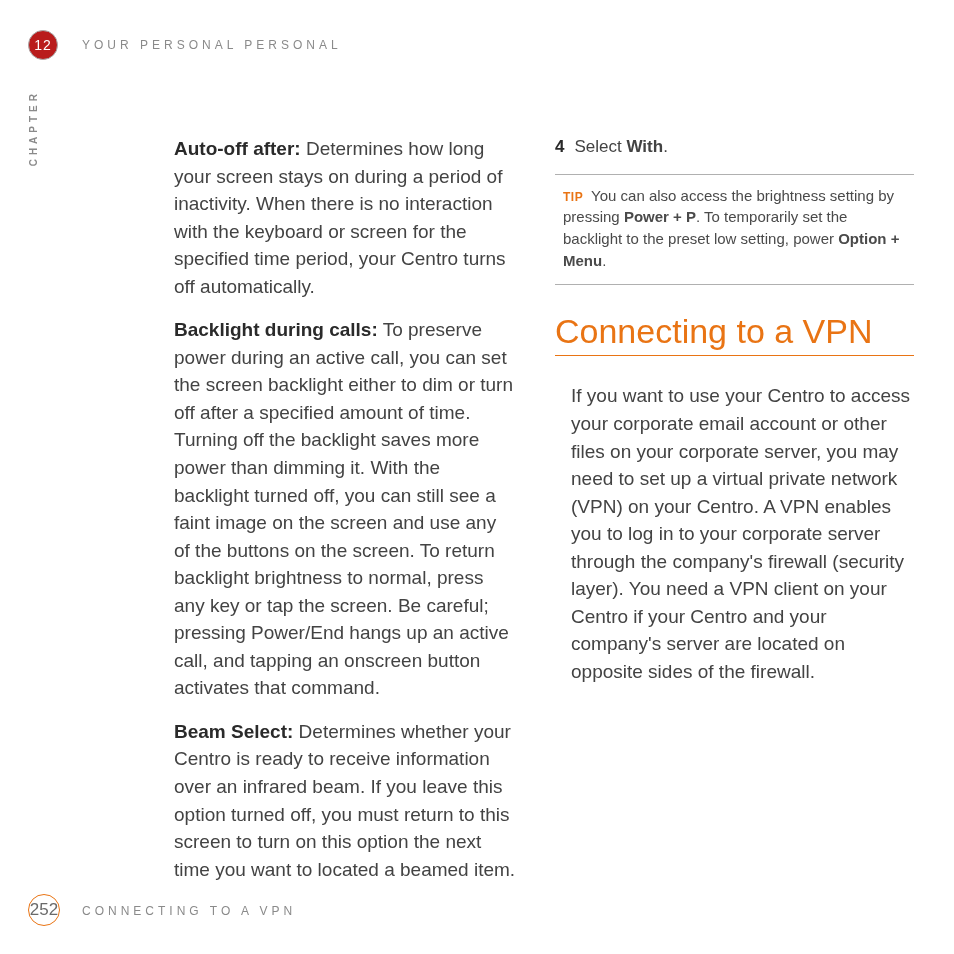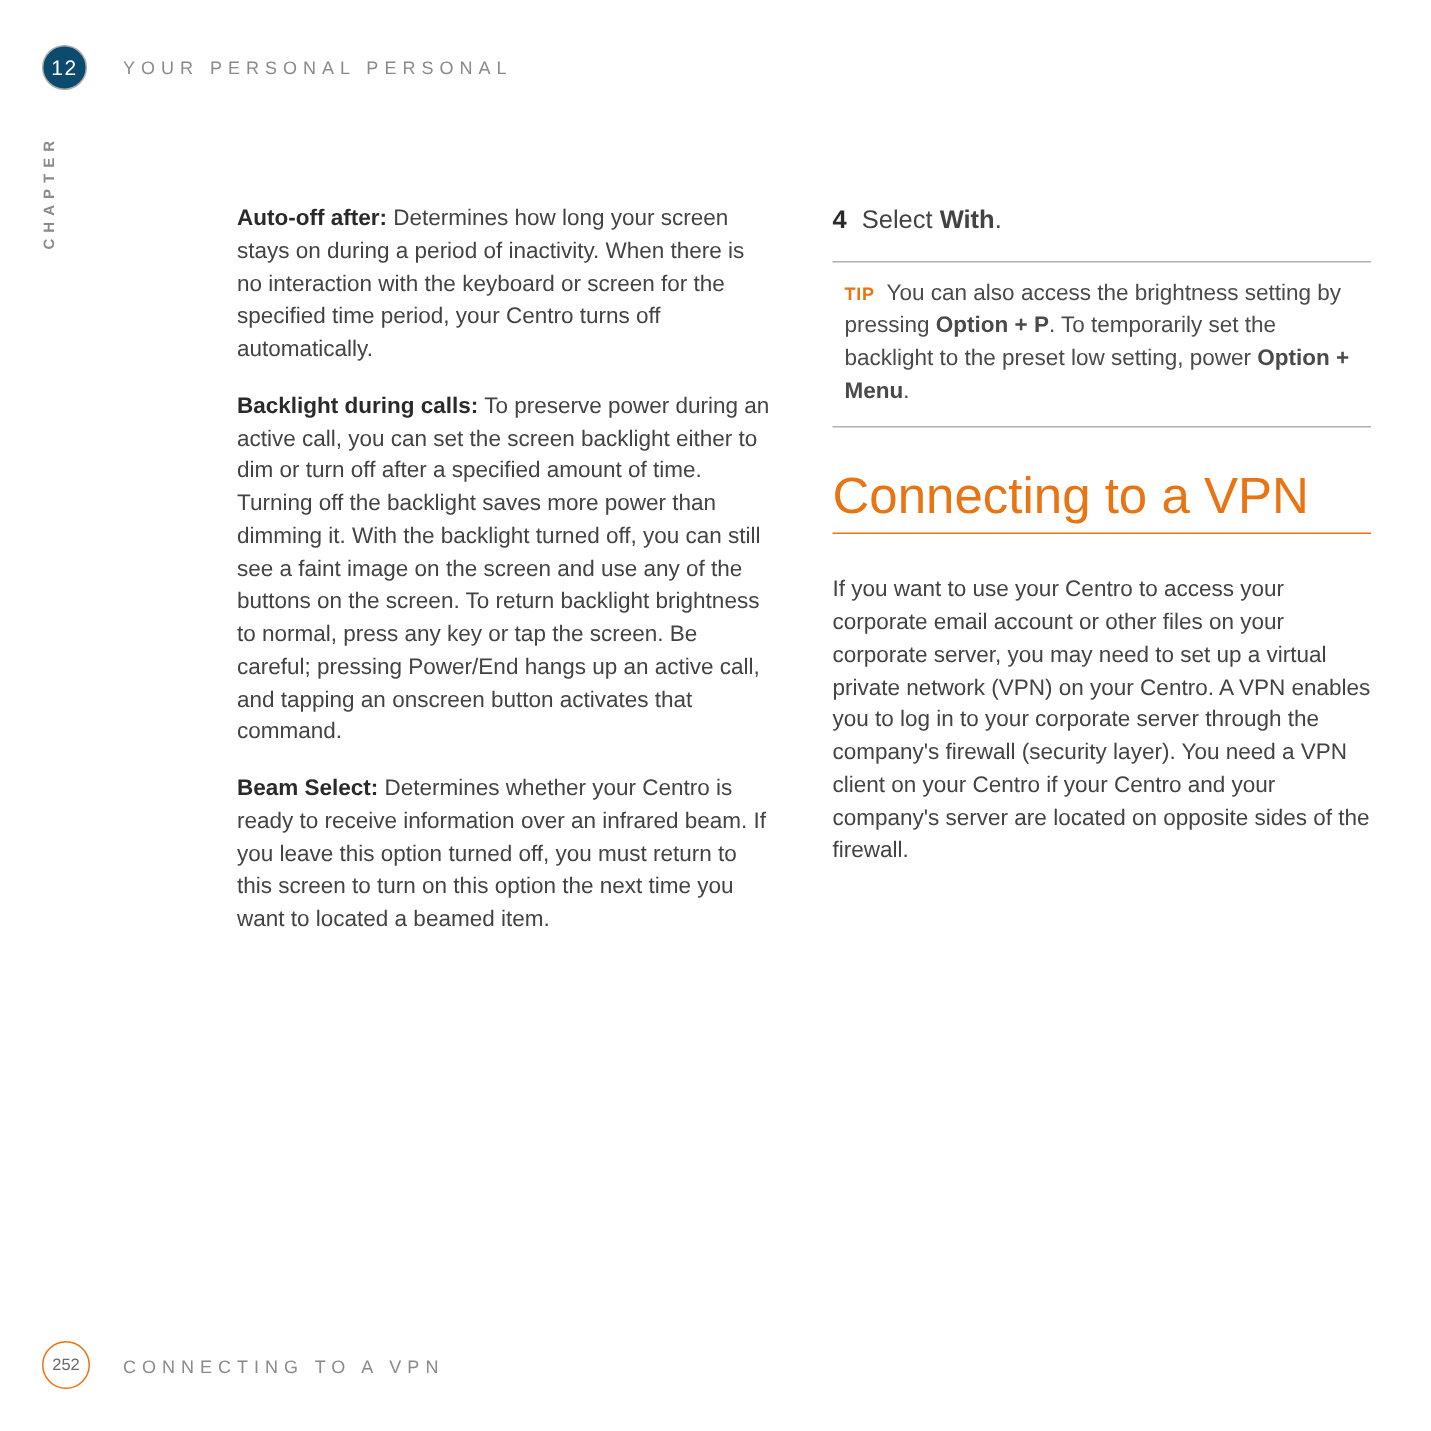--- a/index.html
+++ b/index.html
@@ -16,21 +16,21 @@
     inset: 0;
     padding: 32px 40px 32px 28px;
   }
   .chapter-badge {
     position: absolute;
     top: 30px;
     left: 28px;
     width: 30px;
     height: 30px;
     border-radius: 50%;
-    background: #0c4a6e;
+    background: #b91c1c;
     border: 1px solid #a9a9a9;
     color: #fff;
     font-size: 14px;
     letter-spacing: 1px;
     display: flex;
     align-items: center;
     justify-content: center;
   }
   .header-title {
     position: absolute;
@@ -59,24 +59,25 @@
     left: 158px;
     right: 40px;
     display: flex;
     gap: 38px;
   }
   .col {
     flex: 1;
     min-width: 0;
   }
   .para {
-    font-size: 15px;
+    font-size: 19px;
     line-height: 1.45;
     color: #434343;
     margin-bottom: 16px;
+    margin-left: 16px;
   }
   .para b { font-weight: 700; color: #2a2a2a; }
   .step-line {
     font-size: 17px;
     line-height: 1.45;
     color: #434343;
     margin-bottom: 14px;
   }
   .step-line .num { font-weight: 700; color: #2a2a2a; margin-right: 10px; }
   .tip-box {
@@ -108,21 +109,21 @@
     position: absolute;
     left: 28px;
     bottom: 28px;
     width: 32px;
     height: 32px;
     border: 1.5px solid #e97414;
     border-radius: 50%;
     display: flex;
     align-items: center;
     justify-content: center;
-    font-size: 11px;
+    font-size: 17px;
     color: #6a6a6a;
   }
   .footer-title {
     position: absolute;
     left: 82px;
     bottom: 36px;
     font-size: 12px;
     letter-spacing: 4px;
     color: #8a8a8a;
   }
@@ -151,21 +152,21 @@
         <b>Beam Select:</b><span> Determines whether your Centro is ready to receive information over an infrared beam. If you leave this option turned off, you must return to this screen to turn on this option the next time you want to located a beamed item.</span>
       </p>
     </div>
 
     <div class="col">
       <p class="step-line">
         <span class="num">4</span><span>Select </span><b>With</b><span>.</span>
       </p>
 
       <div class="tip-box">
-        <span class="tip-label">TIP</span><span> You can also access the brightness setting by pressing </span><b>Option + P</b><span>. To temporarily set the backlight to the preset low setting, power </span><b>Option + Menu</b><span>.</span>
+        <span class="tip-label">TIP</span><span> You can also access the brightness setting by pressing </span><b>Power + P</b><span>. To temporarily set the backlight to the preset low setting, power </span><b>Option + Menu</b><span>.</span>
       </div>
 
       <h2 class="section-heading">Connecting to a VPN</h2>
 
       <p class="para">If you want to use your Centro to access your corporate email account or other files on your corporate server, you may need to set up a virtual private network (VPN) on your Centro. A VPN enables you to log in to your corporate server through the company's firewall (security layer). You need a VPN client on your Centro if your Centro and your company's server are located on opposite sides of the firewall.</p>
     </div>
 
   </div>
 
   <div class="footer-badge">

